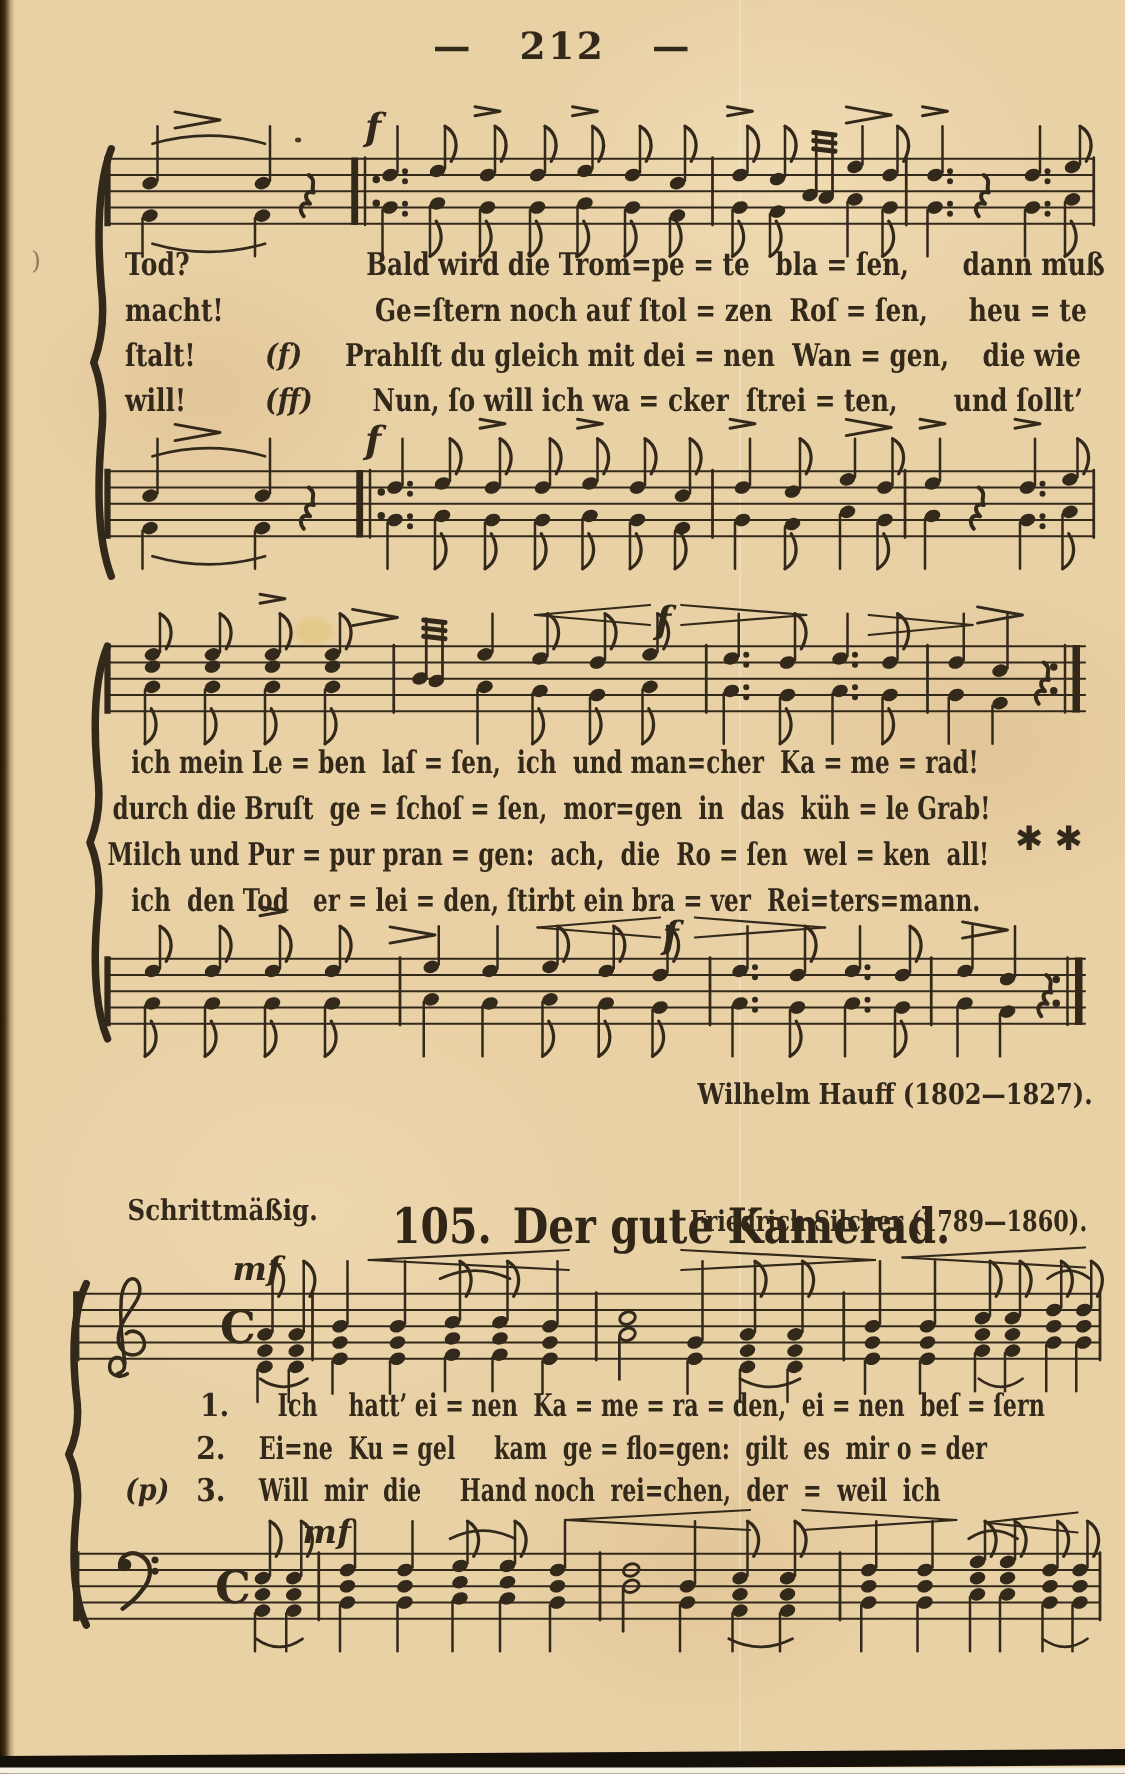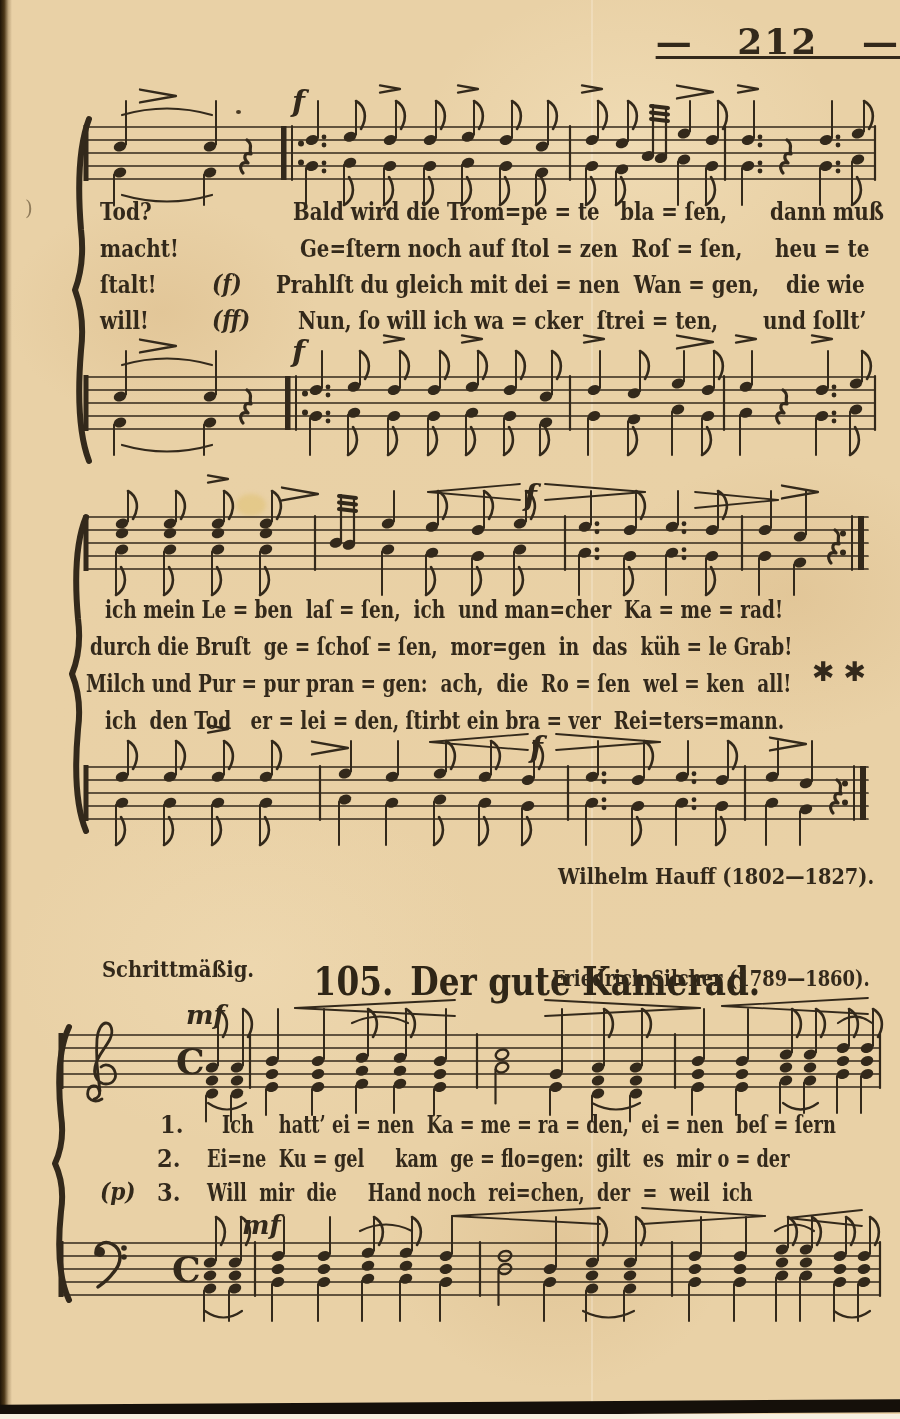--- a/index.html
+++ b/index.html
@@ -15,22 +15,22 @@
       radial-gradient(240px 200px at 62% 88%, rgba(206,170,116,.28), transparent 70%),
       radial-gradient(500px 380px at 50% 50%, rgba(233,206,160,.25), transparent 80%);
   }
   .lyr{position:absolute;font-weight:700;color:#33291b;white-space:pre;line-height:1;transform-origin:0 0;}
   .b1side{font-size:25px;transform:scaleX(.8);}
   .b1dyn{font-size:24px;font-style:italic;transform:scaleX(.9);}
   .b1main{font-size:25px;transform:scaleX(.79);}
   .b2line{font-size:25px;transform:scaleX(.74);}
   .vnum{font-size:25px;transform:scaleX(.9);}
   .vtext{font-size:25px;transform:scaleX(.71);}
-  .pageheader{position:absolute;left:0;right:0;top:20px;text-align:right;font-size:36px;
-    font-weight:700;color:#33291b;letter-spacing:2px;white-space:pre;text-decoration:underline;}
+  .pageheader{position:absolute;left:0;right:0;top:20px;text-align:center;font-size:30px;
+    font-weight:700;color:#33291b;letter-spacing:2px;white-space:pre;}
   .attribution{position:absolute;left:558px;top:862px;font-size:23px;font-weight:700;color:#33291b;
     transform:scaleX(.84);transform-origin:0 0;white-space:pre;}
   .titleline{position:absolute;left:268px;top:912px;font-size:39px;font-weight:700;color:#2f2617;
     transform:scaleX(.84);transform-origin:0 0;white-space:pre;}
   .titleline .num{margin-right:20px;}
   .tempo{position:absolute;left:102px;top:955px;font-size:23px;font-weight:700;color:#33291b;
     transform:scaleX(.85);transform-origin:0 0;}
   .composer{position:absolute;left:552px;top:964px;font-size:23px;font-weight:700;color:#33291b;
     transform:scaleX(.78);transform-origin:0 0;white-space:pre;}
   .asterisks{position:absolute;left:812px;top:656px;font-size:27px;font-weight:700;color:#33291b;

